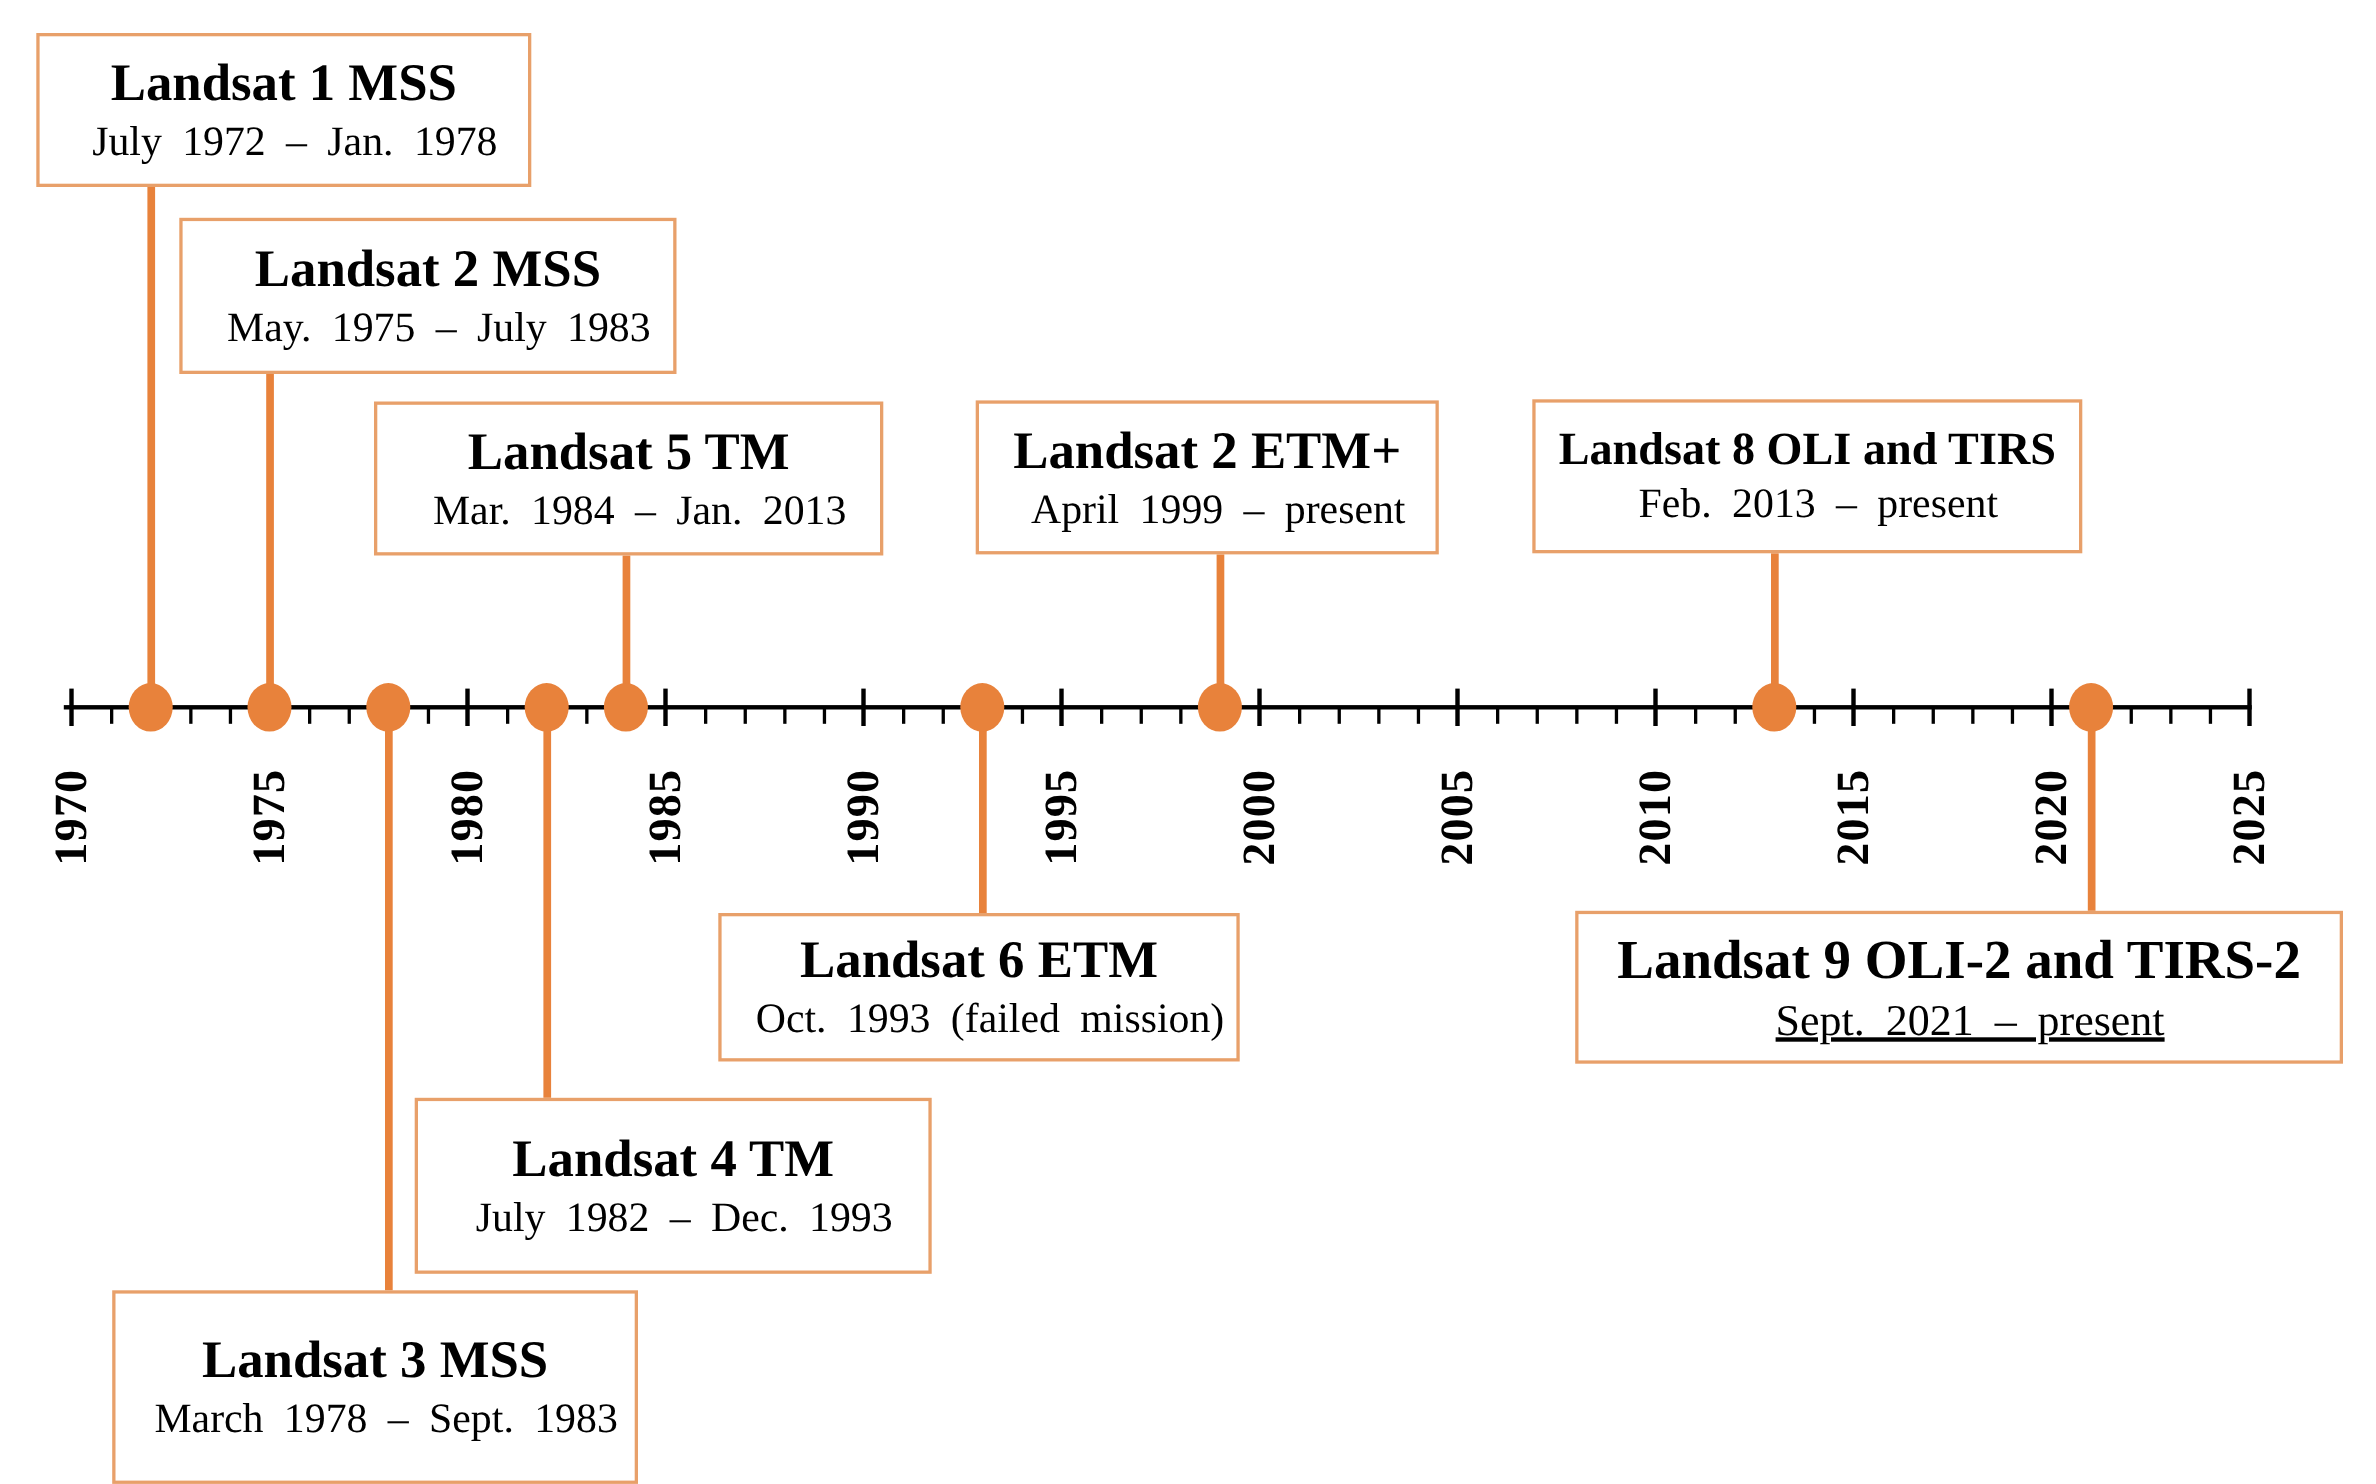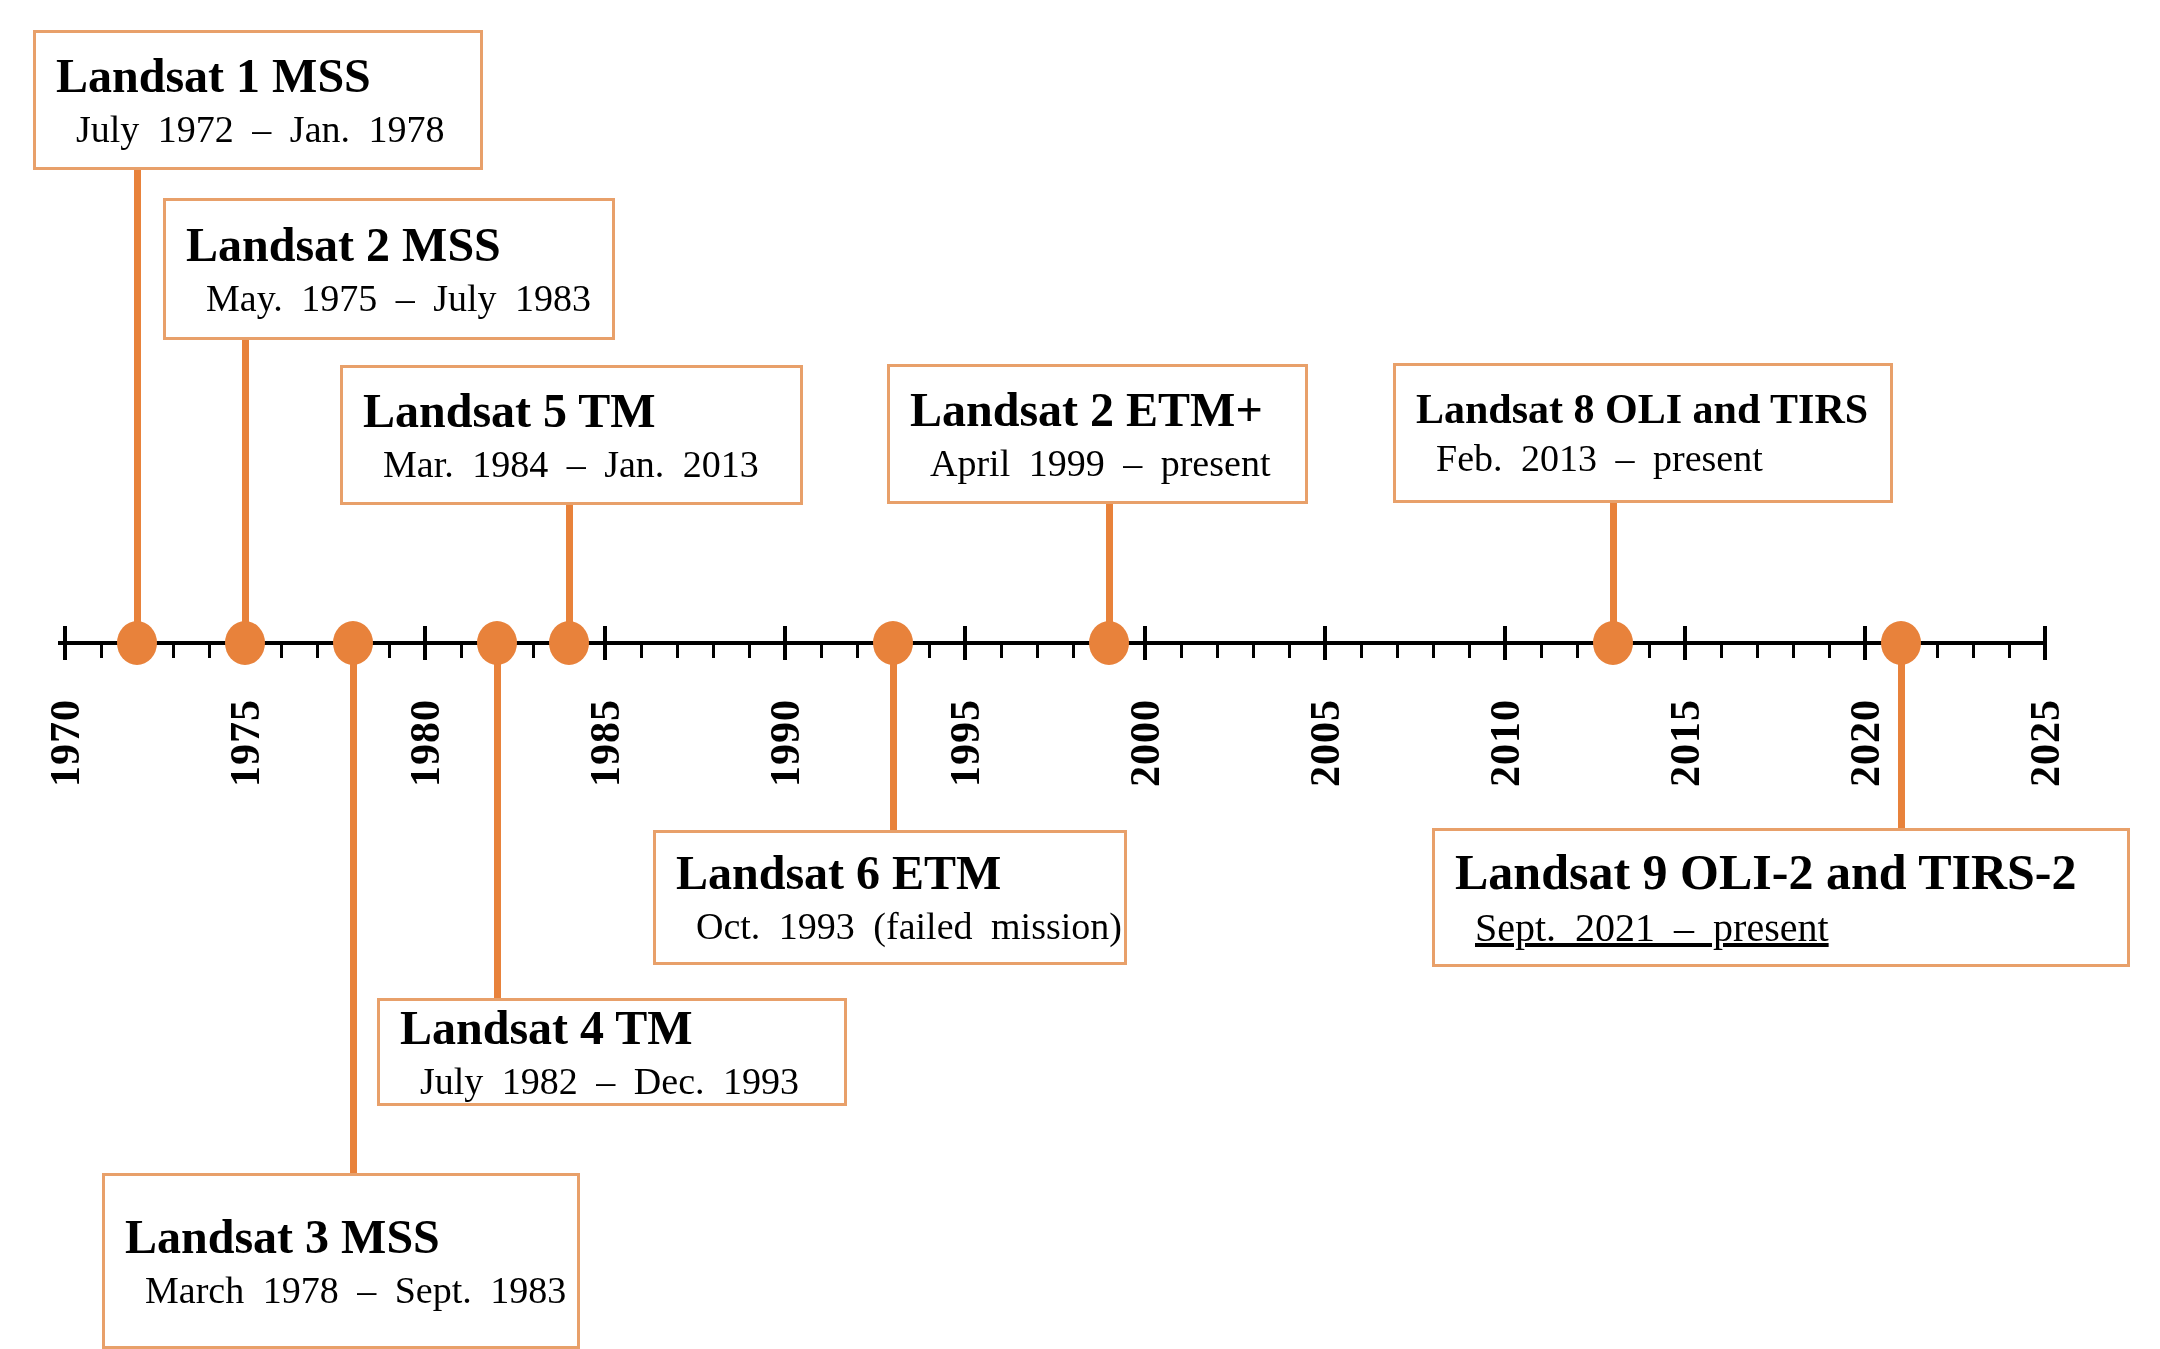--- a/index.html
+++ b/index.html
@@ -28,20 +28,21 @@
     letter-spacing:1px;
   }
   .mission-box{
     position:absolute;
     background:#fff;
     border:3px solid #e8a06a;
     box-sizing:border-box;
     padding:6px 20px;
     display:flex;flex-direction:column;justify-content:center;
     z-index:2;
+    align-items:center;
   }
   .mission-title{
     font-weight:bold;
     font-size:48px;
     line-height:1.22;
     white-space:nowrap;
   }
   .mission-dates{
     font-size:38px;
     line-height:1.25;
@@ -161,21 +162,21 @@
       <div class="mission-dates" style="font-size: 38px;">May. 1975 – July 1983</div>
     </div>
     <div class="dot" style="left: 225px; top: 621px; background: rgb(232, 130, 59);"></div>
     <div class="connector" style="left: 350px; top: 643px; height: 532px; background: rgb(232, 130, 59);"></div>
     <div class="mission-box" style="left: 102px; top: 1173px; width: 478px; height: 176px; border-color: rgb(232, 160, 106);">
       <div class="mission-title" style="font-size: 48px;">Landsat 3 MSS</div>
       <div class="mission-dates" style="font-size: 38px;">March 1978 – Sept. 1983</div>
     </div>
     <div class="dot" style="left: 333px; top: 621px; background: rgb(232, 130, 59);"></div>
     <div class="connector" style="left: 494px; top: 643px; height: 357px; background: rgb(232, 130, 59);"></div>
-    <div class="mission-box" style="left: 377px; top: 998px; width: 470px; height: 108px; border-color: rgb(232, 160, 106);">
+    <div class="mission-box" style="left: 377px; top: 998px; width: 470px; height: 160px; border-color: rgb(232, 160, 106);">
       <div class="mission-title" style="font-size: 48px;">Landsat 4 TM</div>
       <div class="mission-dates" style="font-size: 38px;">July 1982 – Dec. 1993</div>
     </div>
     <div class="dot" style="left: 477px; top: 621px; background: rgb(232, 130, 59);"></div>
     <div class="connector" style="left: 566px; top: 503px; height: 140px; background: rgb(232, 130, 59);"></div>
     <div class="mission-box" style="left: 340px; top: 365px; width: 463px; height: 140px; border-color: rgb(232, 160, 106);">
       <div class="mission-title" style="font-size: 48px;">Landsat 5 TM</div>
       <div class="mission-dates" style="font-size: 38px;">Mar. 1984 – Jan. 2013</div>
     </div>
     <div class="dot" style="left: 549px; top: 621px; background: rgb(232, 130, 59);"></div>

